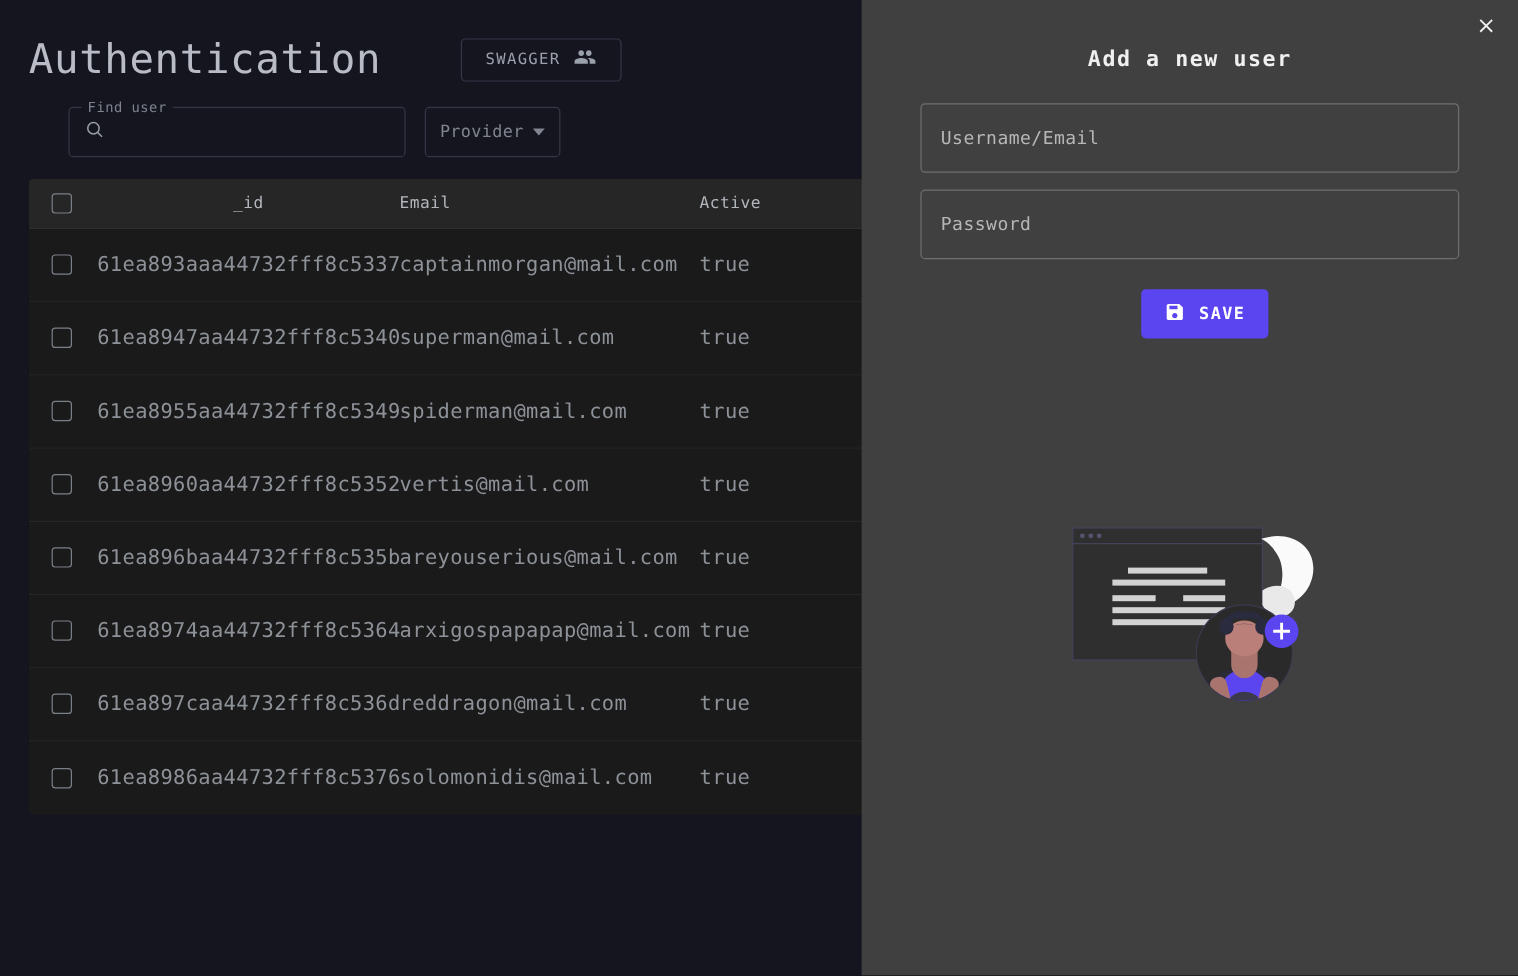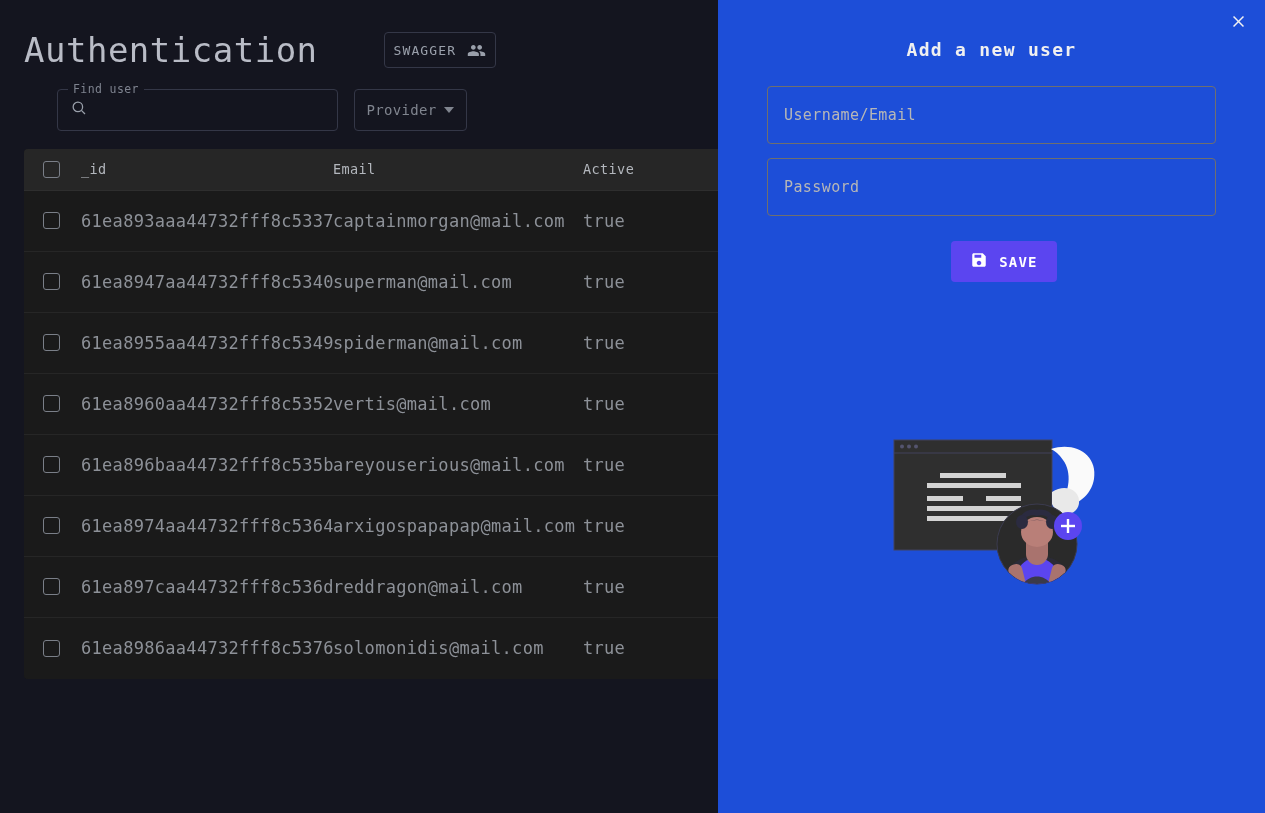--- a/index.html
+++ b/index.html
@@ -16,24 +16,24 @@
 
   .header-row {
     display: flex; align-items: center; gap: 66px;
     padding: 30px 0 0 24px;
   }
   .page-title {
     font-size: 34px; font-weight: 400; color: #b9bcc6;
     letter-spacing: 0.5px; line-height: 1.2;
   }
   .swagger-btn {
-    display: inline-flex; align-items: center; gap: 11px;
+    display: inline-flex; align-items: flex-end; gap: 11px;
     background: transparent; color: #9aa0ab;
     border: 1px solid #343747; border-radius: 4px;
-    padding: 10px 9px; font-size: 13px; letter-spacing: 1.1px;
+    padding: 10px 20px; font-size: 13px; letter-spacing: 1.1px;
     font-family: inherit; cursor: pointer; height: 36px;
   }
   .swagger-btn .ico { display: inline-flex; width: 19px; height: 19px; }
   .swagger-btn svg { width: 19px; height: 19px; fill: #9aa0ab; }
 
   
   .tabs { display: flex; align-items: flex-end; margin-top: 22px; padding-left: 24px; height: 32px; }
   .tab {
     font-size: 13px; letter-spacing: 1.3px; color: #6f7581;
     padding: 0 0 10px 0; margin-right: 0; cursor: pointer;
@@ -87,30 +87,30 @@
   .trow {
     display: flex; align-items: center; height: 61px;
     background: #1a1a1a; border-bottom: 1px solid #262626;
   }
   .trow:last-child { border-bottom: none; }
   .cell-check { width: 57px; display: flex; justify-content: flex-start; padding-left: 19px; }
   .cb {
     width: 17px; height: 17px; border: 1.6px solid #7a7f88; border-radius: 3px;
     background: transparent; cursor: pointer; display: block;
   }
-  .c-id { width: 252px; }
+  .c-id { width: 252px; text-align: center; }
   .c-email { width: 250px; }
   .c-active { width: 200px; }
   .thead .cell { color: #b3b7bd; font-size: 13.5px; letter-spacing: 0.4px; }
   .trow .cell { color: #8d9198; font-size: 17px; letter-spacing: 0.3px; }
 
   
   .panel {
     position: absolute; top: 0; right: 0; width: 547px; height: 813px;
-    background: #1d4ed8;
+    background: #404040;
   }
   .panel-close {
     position: absolute; top: 6px; right: 12px;
     width: 30px; height: 30px; display: flex; align-items: center; justify-content: center;
     background: none; border: none; cursor: pointer;
   }
   .panel-close svg { width: 17px; height: 17px; stroke: #f2f2f2; stroke-width: 2.1; }
   .panel-title {
     text-align: center; color: #f0f0f0; font-size: 18px;
     letter-spacing: 1.3px; font-weight: 700; padding-top: 39px;

